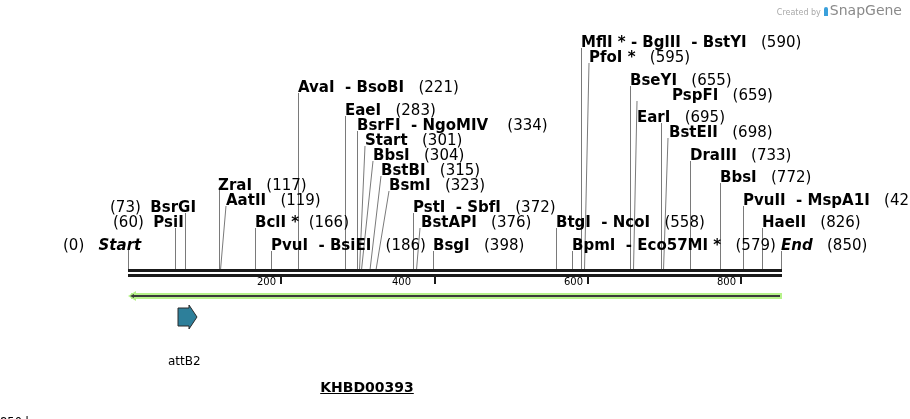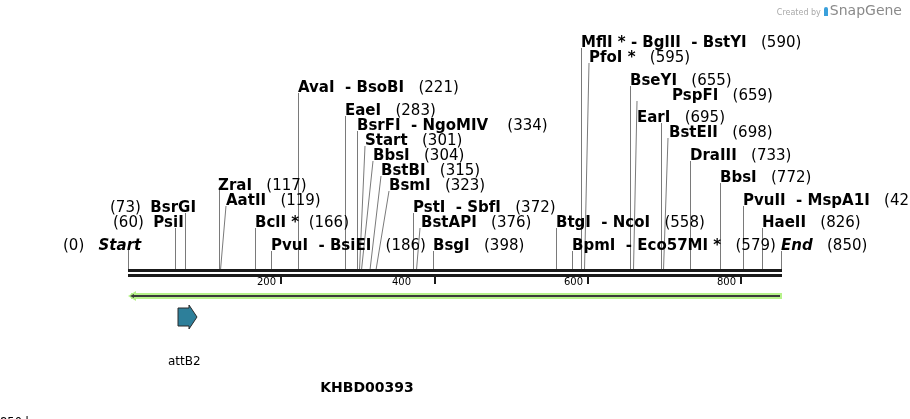--- a/index.html
+++ b/index.html
@@ -5,21 +5,21 @@
   html, body { margin: 0; padding: 0; background: #ffffff; }
   body { width: 910px; height: 419px; position: relative; overflow: hidden;
          font-family: "DejaVu Sans", "Liberation Sans", sans-serif; color: #000; }
   #map { position: absolute; left: 0; top: 0; }
   .lbl { position: absolute; font-size: 15px; white-space: nowrap; line-height: 14px; text-align: right; }
   .site-name { font-weight: bold; }
   .ital { font-style: italic; font-weight: bold; margin-top: 25px; }
   .credit { position: absolute; right: 8px; top: 2px; font-size: 8px; color: #a9a9a9; }
   .credit .brand { font-size: 14px; color: #8a8a8a; }
   .credit .logo { display: inline-block; width: 4px; height: 9px; background: #3aa0db; border-radius: 2px 2px 0 0; vertical-align: -1px; margin: 0 2px 0 3px; }
-  .title { position: absolute; left: 0; width: 734px; top: 379px; text-align: center; font-size: 14px; font-weight: bold; }
+  .title { position: absolute; left: 0; width: 734px; top: 379px; text-align: center; font-size: 14px; font-weight: bold; text-decoration: underline; }
   .subtitle { position: absolute; left: 0; width: 826px; top: 415px; font-size: 11.5px; }
   .tick-lbl { position: absolute; font-size: 10px; top: 276px; }
   .feat-lbl { position: absolute; font-size: 12px; top: 330px; left: 168px; margin-top: 24px; }
 </style>
 </head>
 <body>
 
 <svg id="map" width="910" height="419">
 
   <g stroke="#7a7a7a" stroke-width="1" fill="none">

